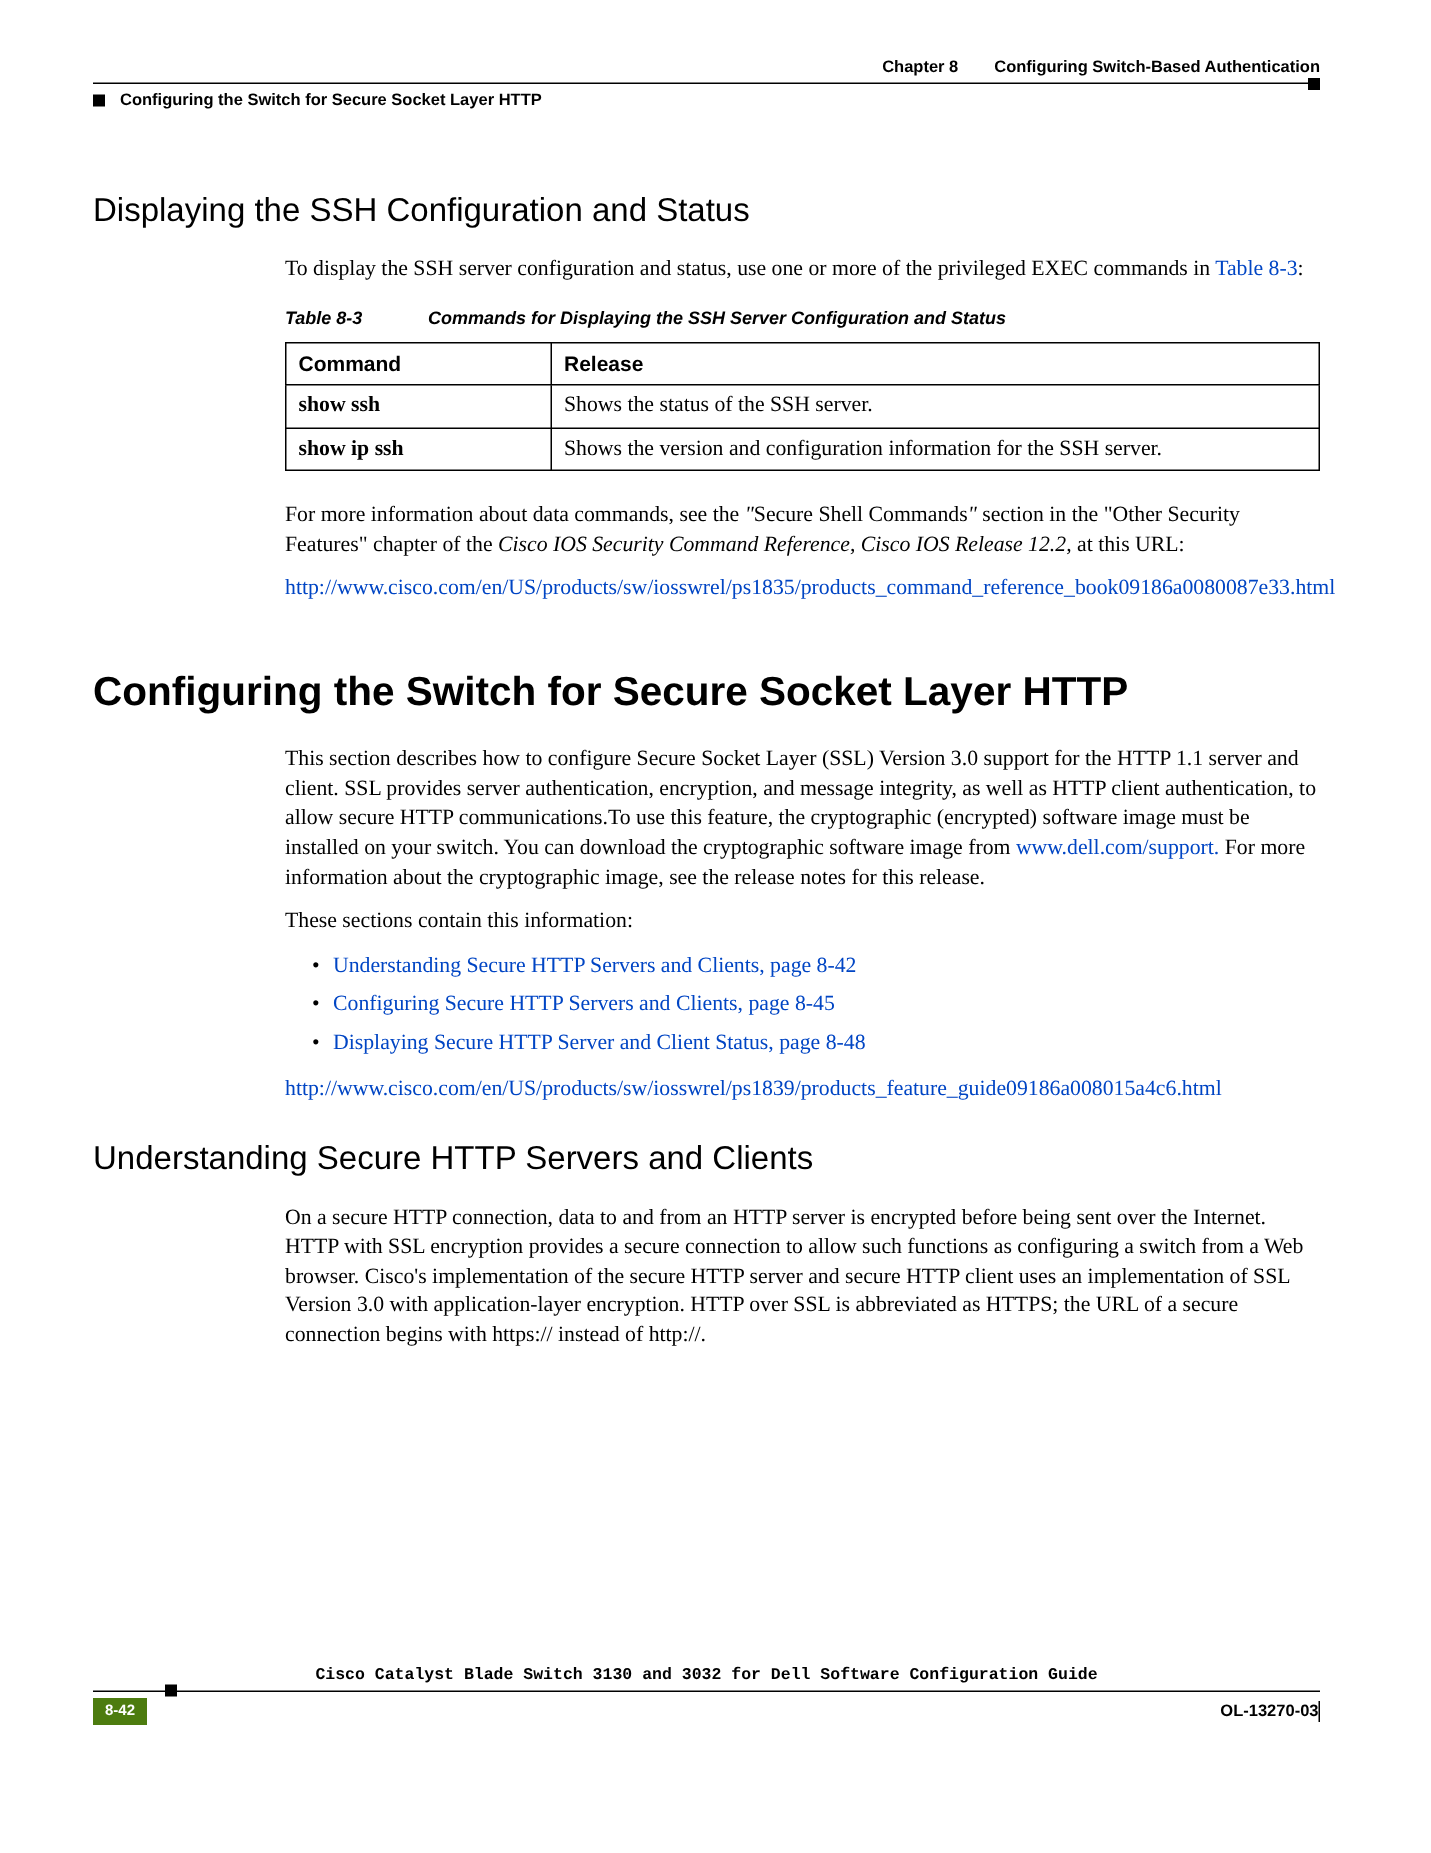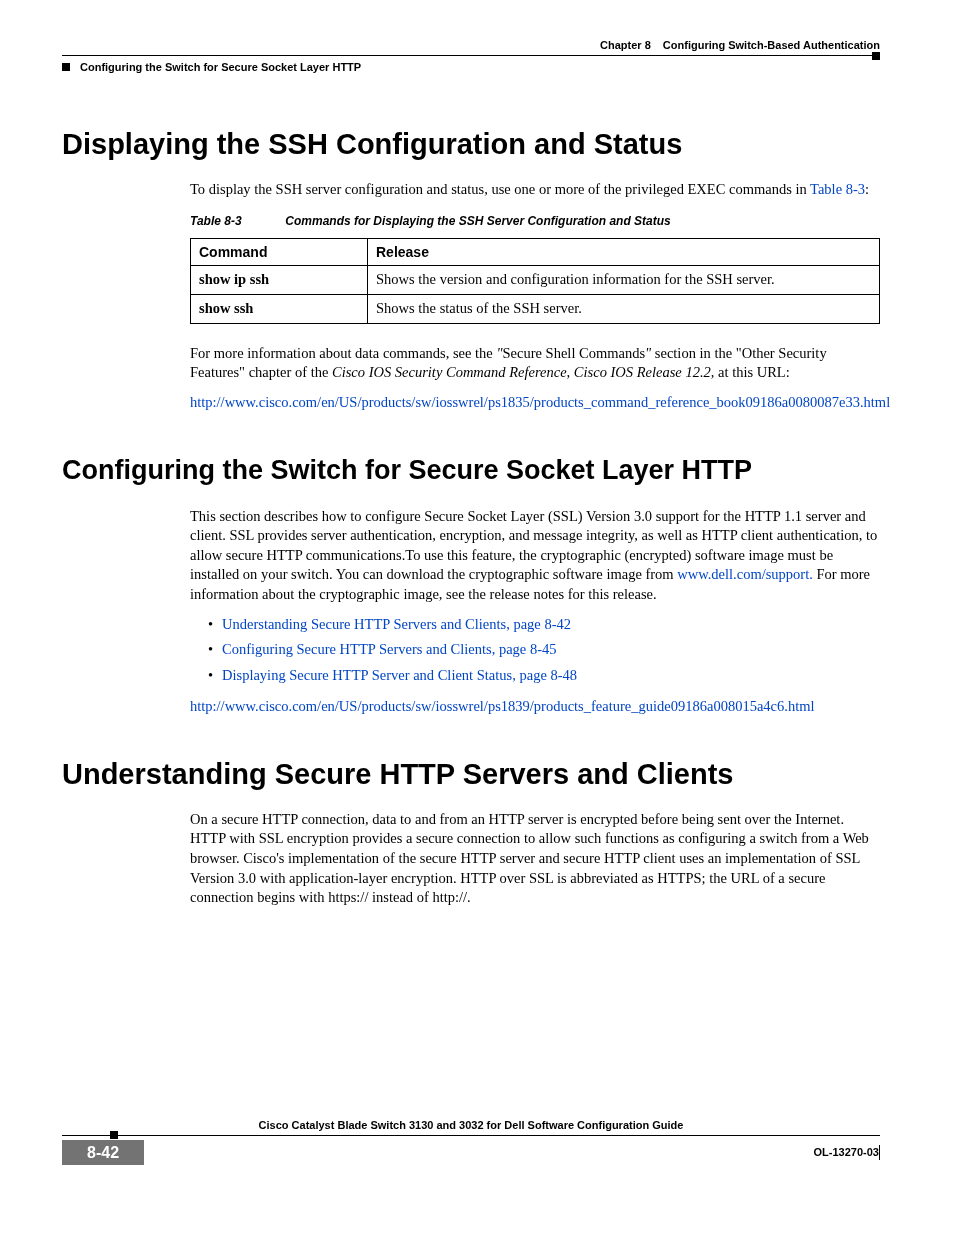--- a/index.html
+++ b/index.html
@@ -24,21 +24,21 @@
     width: 8px;
     height: 8px;
     background: #000;
   }
   .header-row {
     display: flex;
     justify-content: flex-end;
     font-family: Arial, Helvetica, sans-serif;
     font-size: 11px;
     font-weight: bold;
-    gap: 12px;
+    gap: 24px;
     margin-bottom: 2px;
   }
   .breadcrumb {
     font-family: Arial, Helvetica, sans-serif;
     font-size: 11px;
     font-weight: bold;
     margin-bottom: 50px;
     position: relative;
     padding-left: 18px;
   }
@@ -52,23 +52,23 @@
     background: #000;
   }
   h1 {
     font-family: Arial, Helvetica, sans-serif;
     font-weight: bold;
     font-size: 27px;
     margin: 40px 0 18px 0;
   }
   h2 {
     font-family: Arial, Helvetica, sans-serif;
-    font-weight: bold;
-    font-size: 29px;
-    margin: 38px 0 16px 0;
+    font-weight: normal;
+    font-size: 22px;
+    margin: 20px 0 16px 0;
   }
   .body-indent {
     margin-left: 128px;
   }
   p { margin: 0 0 10px 0; }
   a, .link { color: #0045c4; text-decoration: none; }
   .table-caption {
     font-family: Arial, Helvetica, sans-serif;
     font-size: 12px;
     margin: 14px 0 8px 0;
@@ -118,21 +118,21 @@
     position: absolute;
     left: 0;
     top: 0;
   }
   .footer {
     margin-top: 210px;
   }
   .footer-title-row {
     position: relative;
     border-bottom: 1px solid #000;
-    font-family: Liberation Sans, sans-serif;
+    font-family: Liberation Mono, monospace;
     font-size: 11px;
     font-weight: bold;
     text-align: center;
     padding-bottom: 2px;
   }
   .footer-title-row::before {
     content: "";
     position: absolute;
     left: 48px;
     bottom: -4px;
@@ -141,26 +141,26 @@
     background: #000;
   }
   .footer-bottom {
     display: flex;
     justify-content: space-between;
     align-items: center;
     margin-top: 4px;
     position: relative;
   }
   .page-badge {
-    background: #737373;
+    background: #4d7c0f;
     color: #fff;
     font-family: Arial, Helvetica, sans-serif;
     font-weight: bold;
-    font-size: 16px;
-    padding: 2px 25px;
+    font-size: 10px;
+    padding: 2px 8px;
   }
   .doc-id {
     font-family: Arial, Helvetica, sans-serif;
     font-size: 11px;
     font-weight: bold;
     border-right: 1px solid #000;
   }
 </style>
 </head>
 <body>
@@ -186,42 +186,43 @@
 
   <table>
     <thead>
       <tr>
         <th>Command</th>
         <th>Release</th>
       </tr>
     </thead>
     <tbody>
       <tr>
+        <td class="cmd">show ssh</td>
+        <td>Shows the status of the SSH server.</td>
+      </tr>
+      <tr>
         <td class="cmd">show ip ssh</td>
         <td>Shows the version and configuration information for the SSH server.</td>
-      </tr>
-      <tr>
-        <td class="cmd">show ssh</td>
-        <td>Shows the status of the SSH server.</td>
       </tr>
     </tbody>
   </table>
 
   <p>
     <span>For more information about data commands, see the </span><span class="quoted-italic">"</span><span>Secure Shell Commands</span><span class="quoted-italic">"</span><span> section in the "Other Security Features" chapter of the </span><span class="quoted-italic">Cisco IOS Security Command Reference, Cisco IOS Release 12.2,</span><span> at this URL:</span>
   </p>
   <p><a class="link">http://www.cisco.com/en/US/products/sw/iosswrel/ps1835/products_command_reference_book09186a0080087e33.html</a></p>
 </div>
 
 <h1>Configuring the Switch for Secure Socket Layer HTTP</h1>
 
 <div class="body-indent">
   <p>
     <span>This section describes how to configure Secure Socket Layer (SSL) Version 3.0 support for the HTTP 1.1 server and client. SSL provides server authentication, encryption, and message integrity, as well as HTTP client authentication, to allow secure HTTP communications.To use this feature, the cryptographic (encrypted) software image must be installed on your switch.  You can download the cryptographic software image from </span><a class="link">www.dell.com/support.</a><span> For more information about the cryptographic image, see the release notes for this release.</span>
   </p>
+  <p>These sections contain this information:</p>
 
   <ul class="toc">
     <li><a class="link">Understanding Secure HTTP Servers and Clients, page 8-42</a></li>
     <li><a class="link">Configuring Secure HTTP Servers and Clients, page 8-45</a></li>
     <li><a class="link">Displaying Secure HTTP Server and Client Status, page 8-48</a></li>
   </ul>
 
   <p><a class="link">http://www.cisco.com/en/US/products/sw/iosswrel/ps1839/products_feature_guide09186a008015a4c6.html</a></p>
 </div>
 

